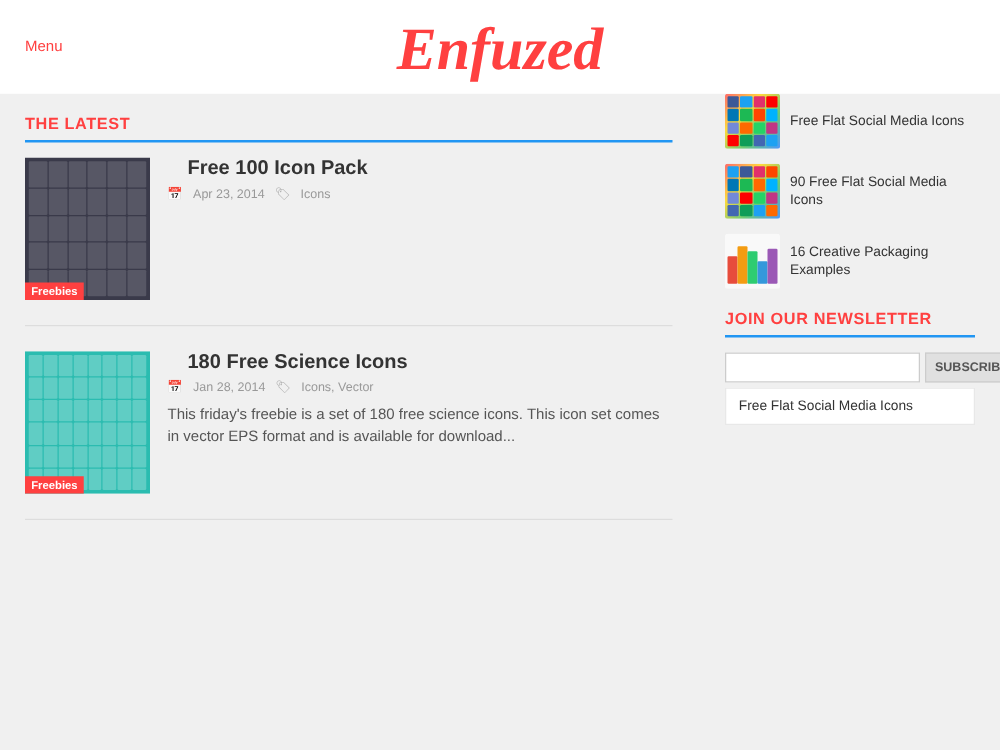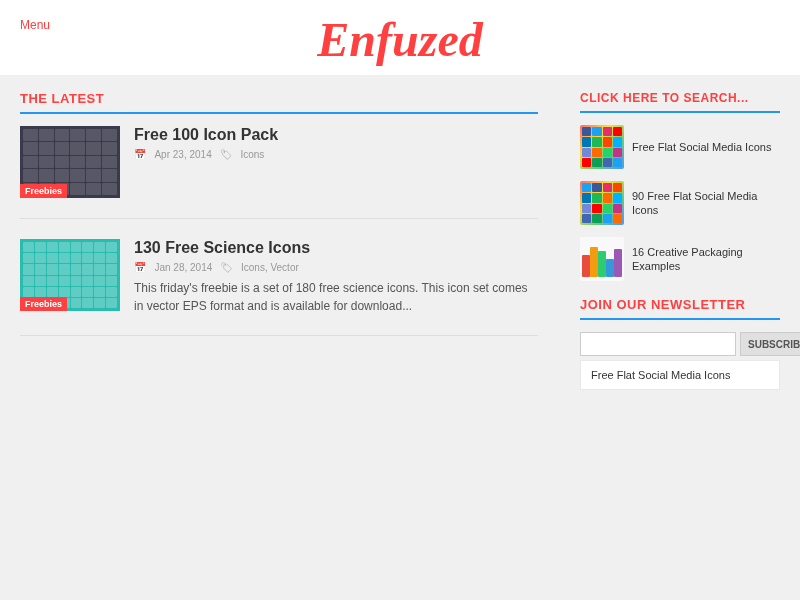--- a/index.html
+++ b/index.html
@@ -25,21 +25,21 @@
     .site-logo {
       font-family: Georgia, serif;
       font-size: 48px;
       color: #ff4040;
       font-style: italic;
       font-weight: bold;
     }
     .menu-link {
       position: absolute;
       left: 20px;
-      top: 18px;
+      top: 30px;
       color: #ff4040;
       font-size: 12px;
       text-decoration: none;
       cursor: pointer;
     }
     
     .main-content {
       display: flex;
       gap: 12px;
       padding: 0 20px;
@@ -69,21 +69,21 @@
     
     .post-item {
       display: flex;
       gap: 14px;
       margin-bottom: 20px;
       padding-bottom: 20px;
       border-bottom: 1px solid #ddd;
     }
     .post-thumbnail {
       width: 100px;
-      height: 72px;
+      height: 114px;
       flex-shrink: 0;
       position: relative;
       overflow: hidden;
     }
     .post-thumbnail .thumb-img {
       width: 100%;
       height: 100%;
     }
     .freebies-badge {
       position: absolute;
@@ -95,20 +95,21 @@
       padding: 2px 5px;
       font-weight: bold;
     }
     .post-info { flex: 1; }
     .post-title {
       font-size: 16px;
       font-weight: bold;
       color: #333;
       margin-bottom: 5px;
       cursor: pointer;
+      margin-left: 16px;
     }
     .post-meta {
       font-size: 10px;
       color: #999;
       margin-bottom: 6px;
       display: flex;
       align-items: center;
       gap: 8px;
     }
     .post-meta .calendar-icon { color: #aaa; font-size: 10px; }
@@ -364,35 +365,34 @@
               <div class="icon-cell-sm"></div>
               <div class="icon-cell-sm"></div>
               <div class="icon-cell-sm"></div>
               <div class="icon-cell-sm"></div>
               <div class="icon-cell-sm"></div>
               <div class="icon-cell-sm"></div>
           </div>
           <div class="freebies-badge">Freebies</div>
         </div>
         <div class="post-info">
-          <div class="post-title">130 Free Science Icons</div>
+          <div class="post-title">180 Free Science Icons</div>
           <div class="post-meta">
             <span class="calendar-icon">📅</span>
             <span>Jan 28, 2014</span>
             <span class="tag-icon">🏷</span>
             <span>Icons, Vector</span>
           </div>
           <div class="post-excerpt">This friday's freebie is a set of 180 free science icons. This icon set comes in vector EPS format and is available for download...</div>
         </div>
       </div>
     </div>
 
     <div class="right-col">
 
-      <div class="search-link">CLICK HERE TO SEARCH...</div>
 
 
       <div class="trending-item">
         <div class="trending-thumb">
           <div class="t-flat-social t-img">
             <div class="t-cell"></div>
               <div class="t-cell"></div>
               <div class="t-cell"></div>
               <div class="t-cell"></div>
             <div class="t-cell"></div>

